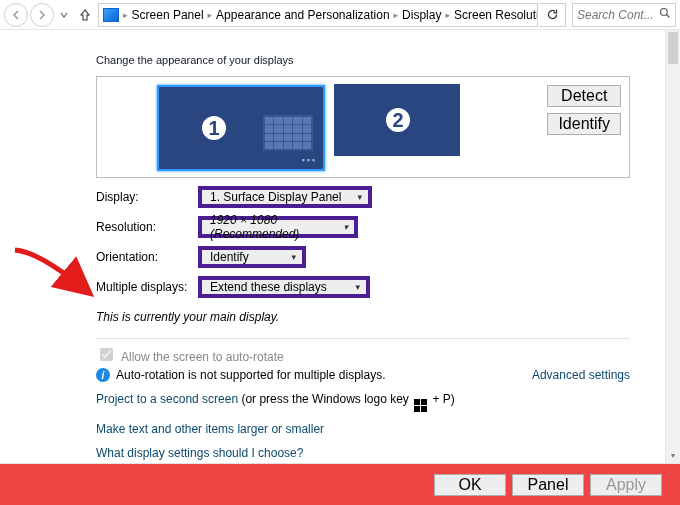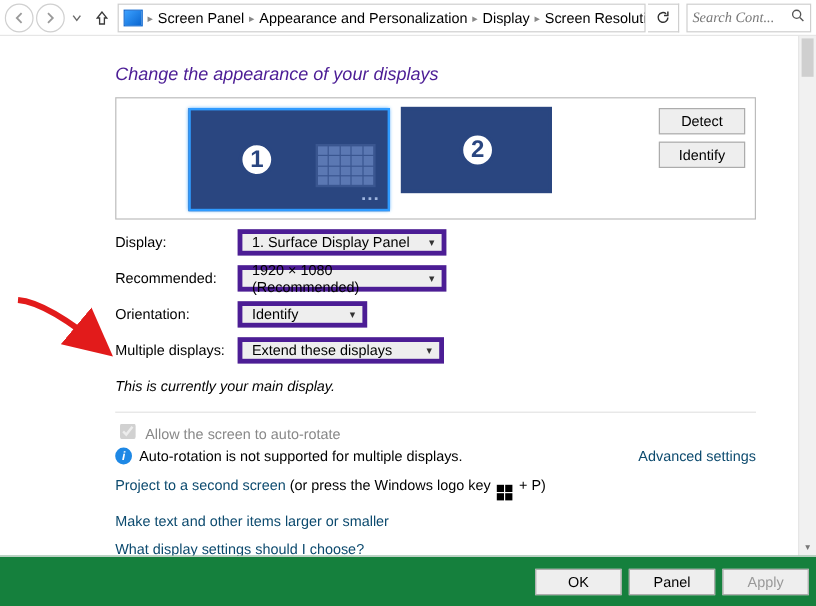--- a/index.html
+++ b/index.html
@@ -63,35 +63,33 @@
   }
   .searchbox {
     width: 104px; height: 24px;
     border: 1px solid #cfcfcf;
     margin-left: 4px;
     display:flex; align-items:center;
     padding: 0 4px;
     color:#777;
     font-style: italic;
     gap: 4px;
-    font-family: Liberation Serif, serif;
   }
   .searchbox .mag { margin-left:auto; font-style: normal; color:#555; }
 
   
   .content {
     padding: 24px 0 0 96px;
     width: 640px;
   }
   h1 {
-    font-size: 15px;
+    font-size: 11px;
     font-weight: 400;
-    color: #4c1d95;
+    color: #0f172a;
     margin: 0 0 10px 0;
-    font-style: italic;
   }
   .displays-box {
     width: 534px;
     height: 102px;
     border: 1px solid #bcbcbc;
     background: #fff;
     position: relative;
   }
   .mon-area {
     position:absolute; left: 0; top:0; bottom:0; right: 110px;
@@ -131,42 +129,42 @@
   .mon2 { left: 238px; top: 8px; width: 124px; height: 70px; }
   .mon2 .badge { left: 46px; top: 18px; }
   .box-btns {
     position:absolute; right: 8px; top: 8px;
     display:flex; flex-direction:column; gap:6px;
   }
   .wbtn {
     height: 22px; min-width: 72px;
     border: 1px solid #acacac;
     background: #eee;
-    font-family: inherit; font-size: 12px;
+    font-family: inherit; font-size: 16px;
     padding: 0 10px;
   }
   .wbtn:disabled { color:#999; }
   .form-row {
     display:flex; align-items:center;
     margin-top: 8px;
     gap: 8px;
   }
   .form-row label { width: 94px; }
   .cselect {
     height: 22px;
     border: 4px solid #4c1d95;
     background: #eee;
     display:inline-flex; align-items:center; justify-content:space-between;
     padding: 0 6px 0 8px;
     font-size: 12px;
     gap: 8px;
   }
   .cselect .ar { font-size:9px; color:#333; }
   .form-row .cselect.display { width: 174px; }
-  .form-row .cselect.res { width: 174px; }
+  .form-row .cselect.res { width: 160px; font-style: italic; }
   .form-row .cselect.orient { width: 108px; }
   .form-row .cselect.mult { width: 172px; }
   .main-note { margin-top: 12px; font-style: italic; }
   .hr { margin: 14px 0 6px 0; border-top:1px solid #e3e3e3; width:534px; }
   .chk-row { color:#888; display:flex; align-items:flex-end; gap:5px; }
   .chk-row input { accent-color:#888; }
   .info-row { display:flex; align-items:center; gap:6px; margin-top:4px; width:534px;}
   .info-ico {
     width:14px; height:14px; border-radius:50%; background:#1e88e5; color:#fff;
     display:flex; align-items:center; justify-content:center; font-size:10px; font-weight:700; font-style:italic;
@@ -178,23 +176,23 @@
     display:inline-grid; grid-template-columns: 6px 6px; grid-template-rows:6px 6px; gap:1px;
     vertical-align:-2px; margin: 0 2px;
   }
   .winlogo i { background:#000; display:block; }
   .linklist { margin-top:10px; display:flex; flex-direction:column; gap:10px; }
   
   .footer {
     position:absolute; bottom:0; left:0; right:0;
     height: 42px;
     border-top: 1px solid #e3e3e3;
-    background:#15803d;
+    background:#ef4444;
     display:flex; align-items:center; justify-content:flex-end;
-    gap:6px; padding: 0 6px;
+    gap:6px; padding: 0 18px;
   }
   
   .scroll-hint {
     position:absolute; right:0; top:30px; bottom:42px; width:15px;
     background:#f1f1f1; border-left:1px solid #e6e6e6;
   }
   .scroll-hint .th { position:absolute; left:2px; right:2px; top:2px; height:32px; background:#cfcfcf; }
   .scroll-hint .ab { position:absolute; left:0; right:0; bottom:0; height:15px; display:flex; align-items:center; justify-content:center; font-size:8px; color:#777;}
   
   .arrow-anno {
@@ -305,21 +303,21 @@
   </div>
 
   <div class="form-row">
     <label>Display:</label>
     <div class="cselect display">
       <span>1. Surface Display Panel</span>
       <span class="ar">▾</span>
     </div>
   </div>
   <div class="form-row">
-    <label>Recommended:</label>
+    <label>Resolution:</label>
     <div class="cselect res">
       <span>1920 × 1080 (Recommended)</span>
       <span class="ar">▾</span>
     </div>
   </div>
   <div class="form-row">
     <label>Orientation:</label>
     <div class="cselect orient">
       <span>Identify</span>
       <span class="ar">▾</span>

